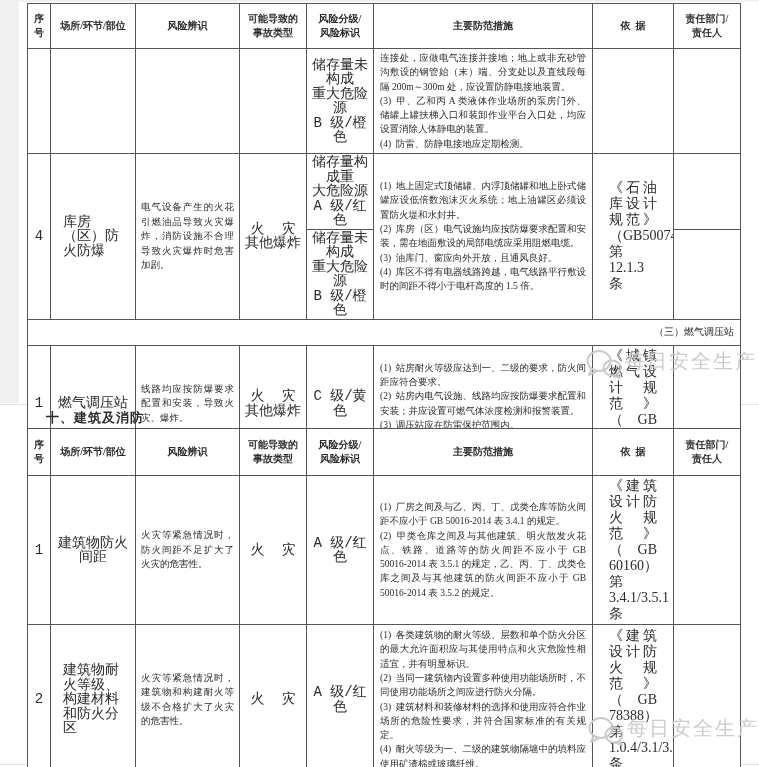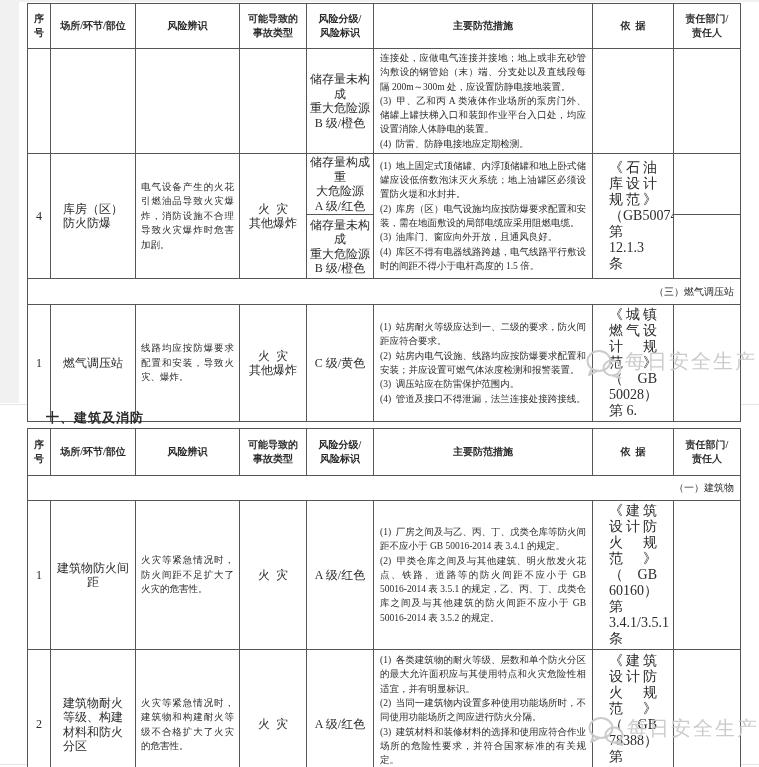--- a/index.html
+++ b/index.html
@@ -13,21 +13,21 @@
   .edge-top{position:absolute;left:0;top:0;width:759px;height:2px;background:#f1f1f1;}
   .seam{position:absolute;left:0;width:759px;height:1px;background:#e6e6e6;}
   .seam1{top:404px;}
   .seam2{top:764px;}
 
   table{border-collapse:collapse;table-layout:fixed;position:absolute;background:#fff;}
   #t1{left:27px;top:3px;width:713px;}
   #t2{left:27px;top:428px;width:713px;}
   th,td{border:1px solid #565656;overflow:hidden;white-space:pre-line;font-weight:normal;box-sizing:border-box;}
   th{font-weight:bold;font-size:10px;line-height:14px;text-align:center;vertical-align:middle;padding:1px 2px;}
-  td.c{text-align:center;vertical-align:middle;font-size:12px;line-height:14.5px;padding:1px 3px;}
+  td.c{text-align:center;vertical-align:middle;font-size:14px;line-height:14.5px;padding:1px 3px;font-family:Liberation Mono, monospace;}
   td.c.left{text-align:left;padding:1px 12px;}
   td.j{text-align:justify;vertical-align:middle;font-size:9.5px;line-height:14.5px;padding:2px 5px;}
   td.m{text-align:justify;vertical-align:middle;font-size:9.5px;line-height:14.3px;padding:2px 6px;margin-top:20px;}
   td.b{text-align:justify;vertical-align:middle;font-size:14px;line-height:16px;padding:2px 16px;}
   td.sec{text-align:right;vertical-align:middle;font-size:10px;padding:2px 6px;white-space:nowrap;}
 
   #t1 tr.hr{height:45px;} #t1 tr.rcont{height:102px;}
   #t1 tr.r4a{height:58px;} #t1 tr.r4b{height:64px;}
   #t1 tr.secr{height:26px;} #t1 tr.gas{height:102px;}
   #t2 tr.hr{height:47px;} #t2 tr.secr{height:25px;}
@@ -156,23 +156,20 @@
     <th>场所/环节/部位</th>
     <th>风险辨识</th>
     <th>可能导致的
 事故类型</th>
     <th>风险分级/
 风险标识</th>
     <th>主要防范措施</th>
     <th>依&nbsp;&nbsp;据</th>
     <th>责任部门/
 责任人</th>
-  </tr>
-  <tr class="secr">
-    <td class="sec" colspan="8">（一）建筑物</td>
   </tr>
   <tr class="r1">
     <td class="c">1</td>
     <td class="c">建筑物防火间距</td>
     <td class="j">火灾等紧急情况时，防火间距不足扩大了火灾的危害性。</td>
     <td class="c">火&nbsp;&nbsp;灾</td>
     <td class="c">A 级/红色</td>
     <td class="m">(1)&nbsp;&nbsp;厂房之间及与乙、丙、丁、戊类仓库等防火间距不应小于 GB 50016-2014 表 3.4.1 的规定。
 (2)&nbsp;&nbsp;甲类仓库之间及与其他建筑、明火散发火花点、铁路、道路等的防火间距不应小于 GB 50016-2014 表 3.5.1 的规定，乙、丙、丁、戊类仓库之间及与其他建筑的防火间距不应小于 GB 50016-2014 表 3.5.2 的规定。</td>
     <td class="b">《建筑设计防火规范》（GB 60160）第 3.4.1/3.5.1 条</td>

